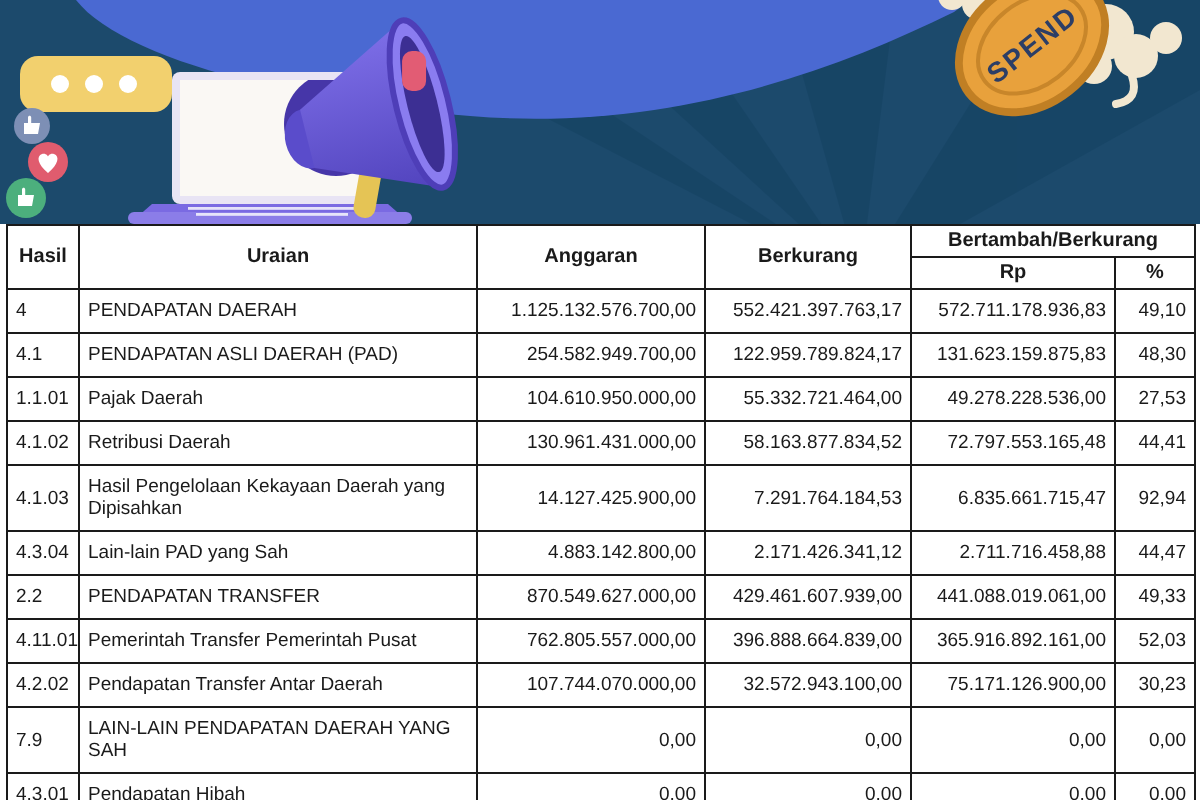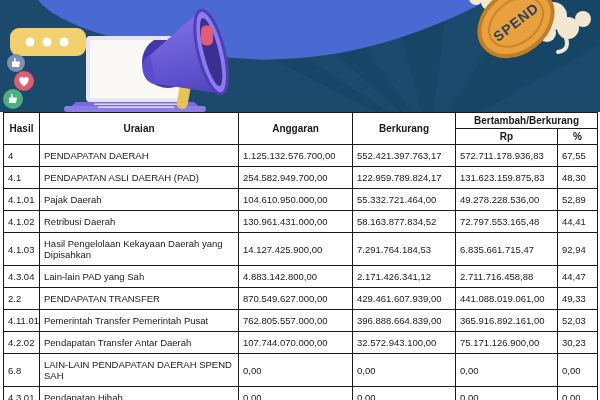--- a/index.html
+++ b/index.html
@@ -25,21 +25,21 @@
   table.report th {
     font-size: 10px; font-weight: bold; text-align: center;
     padding: 2px; line-height: 11px; background: #ffffff;
   }
   table.report td {
     font-size: 9.5px; line-height: 11px; padding: 5px 4px;
     background: #ffffff; vertical-align: middle;
   }
   td.cell-kode   { text-align: left; padding-left: 4px; }
   td.cell-uraian { text-align: left; padding-left: 4px; }
-  td.num { text-align: left; padding-right: 5px; }
+  td.num { text-align: right; padding-right: 5px; }
 </style>
 </head>
 <body>
 
 <div class="banner">
   <svg width="600" height="112" viewBox="0 0 600 112">
     <defs>
       <linearGradient id="cone" x1="0" y1="0" x2="0" y2="1">
         <stop offset="0" stop-color="#7e6fe8"></stop>
           <stop offset="1" stop-color="#5143bd"></stop>
@@ -139,37 +139,37 @@
         <th>%</th>
       </tr>
     </thead>
     <tbody>
         <tr>
           <td class="cell-kode cell-kode">4</td>
           <td class="cell-uraian cell-uraian">PENDAPATAN DAERAH</td>
           <td class="cell-anggaran num">1.125.132.576.700,00</td>
           <td class="cell-realisasi num">552.421.397.763,17</td>
           <td class="cell-rp num">572.711.178.936,83</td>
-          <td class="cell-persen num">67,55</td>
+          <td class="cell-persen num">49,10</td>
         </tr>
         <tr>
           <td class="cell-kode cell-kode">4.1</td>
           <td class="cell-uraian cell-uraian">PENDAPATAN ASLI DAERAH (PAD)</td>
           <td class="cell-anggaran num">254.582.949.700,00</td>
           <td class="cell-realisasi num">122.959.789.824,17</td>
           <td class="cell-rp num">131.623.159.875,83</td>
           <td class="cell-persen num">48,30</td>
         </tr>
         <tr>
-          <td class="cell-kode cell-kode">4.1.01</td>
+          <td class="cell-kode cell-kode">1.1.01</td>
           <td class="cell-uraian cell-uraian">Pajak Daerah</td>
           <td class="cell-anggaran num">104.610.950.000,00</td>
           <td class="cell-realisasi num">55.332.721.464,00</td>
           <td class="cell-rp num">49.278.228.536,00</td>
-          <td class="cell-persen num">52,89</td>
+          <td class="cell-persen num">27,53</td>
         </tr>
         <tr>
           <td class="cell-kode cell-kode">4.1.02</td>
           <td class="cell-uraian cell-uraian">Retribusi Daerah</td>
           <td class="cell-anggaran num">130.961.431.000,00</td>
           <td class="cell-realisasi num">58.163.877.834,52</td>
           <td class="cell-rp num">72.797.553.165,48</td>
           <td class="cell-persen num">44,41</td>
         </tr>
         <tr>
@@ -206,22 +206,22 @@
         </tr>
         <tr>
           <td class="cell-kode cell-kode">4.2.02</td>
           <td class="cell-uraian cell-uraian">Pendapatan Transfer Antar Daerah</td>
           <td class="cell-anggaran num">107.744.070.000,00</td>
           <td class="cell-realisasi num">32.572.943.100,00</td>
           <td class="cell-rp num">75.171.126.900,00</td>
           <td class="cell-persen num">30,23</td>
         </tr>
         <tr>
-          <td class="cell-kode cell-kode">6.8</td>
-          <td class="cell-uraian cell-uraian">LAIN-LAIN PENDAPATAN DAERAH SPEND SAH</td>
+          <td class="cell-kode cell-kode">7.9</td>
+          <td class="cell-uraian cell-uraian">LAIN-LAIN PENDAPATAN DAERAH YANG SAH</td>
           <td class="cell-anggaran num">0,00</td>
           <td class="cell-realisasi num">0,00</td>
           <td class="cell-rp num">0,00</td>
           <td class="cell-persen num">0,00</td>
         </tr>
         <tr>
           <td class="cell-kode cell-kode">4.3.01</td>
           <td class="cell-uraian cell-uraian">Pendapatan Hibah</td>
           <td class="cell-anggaran num">0,00</td>
           <td class="cell-realisasi num">0,00</td>

